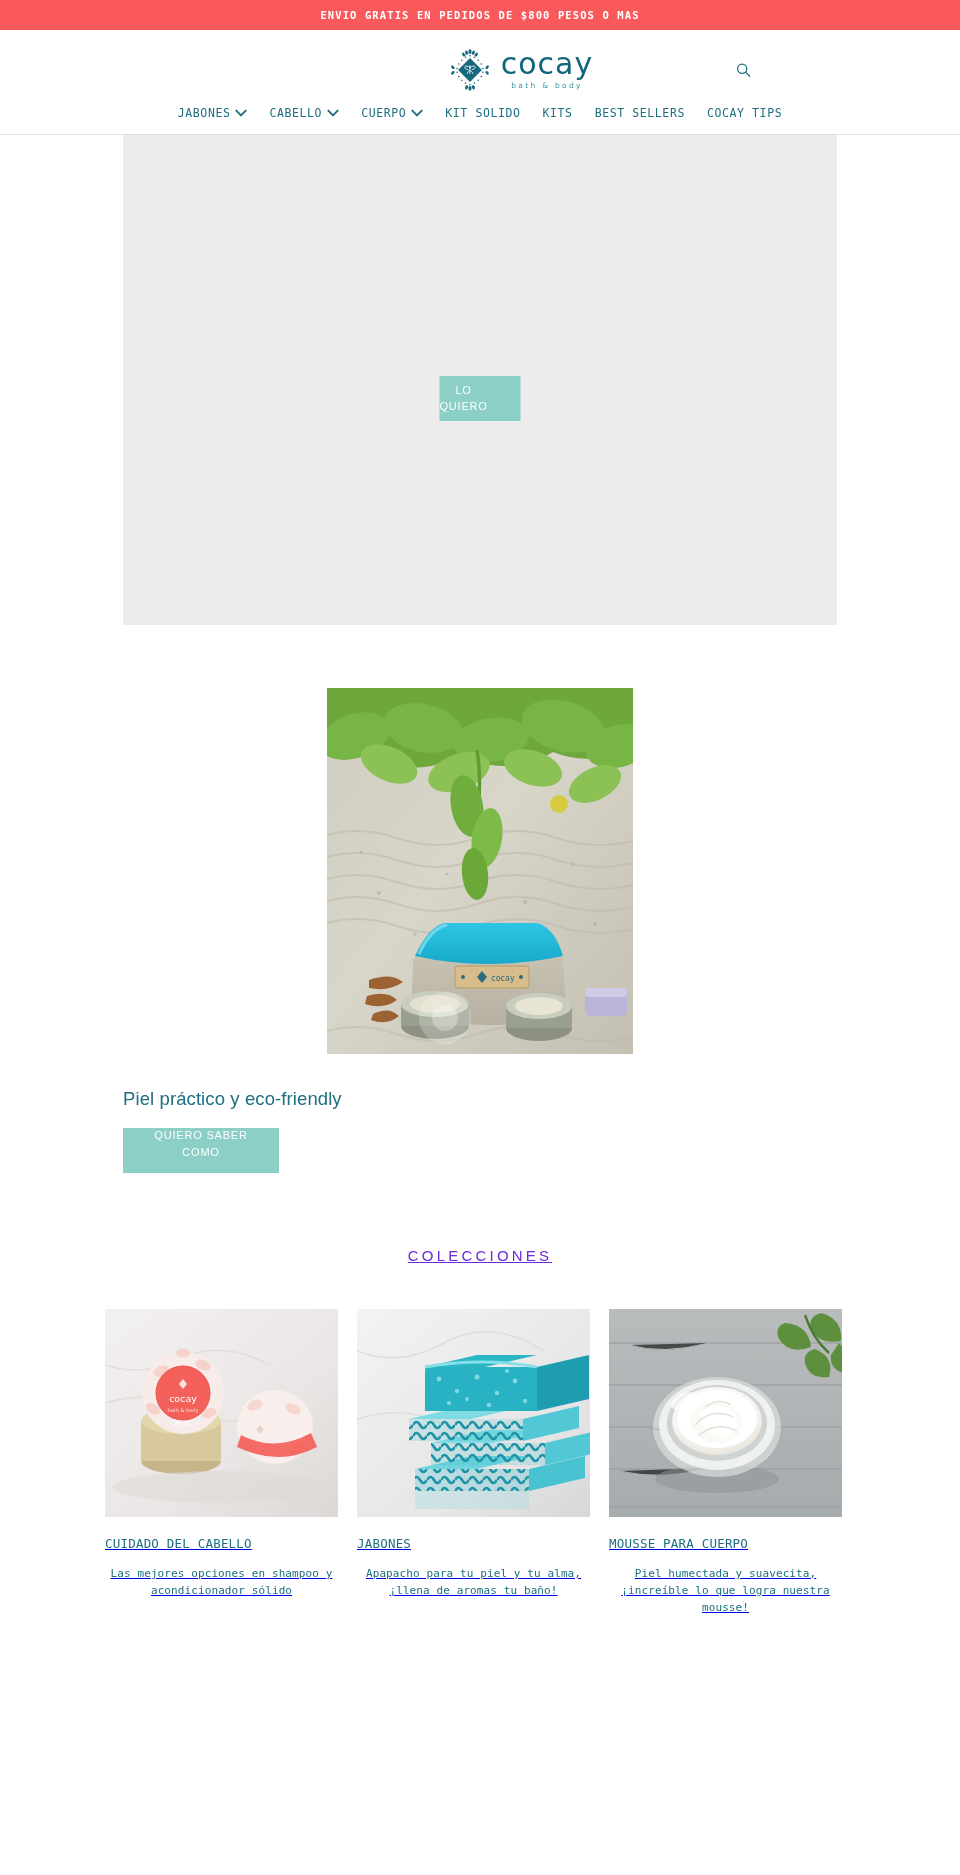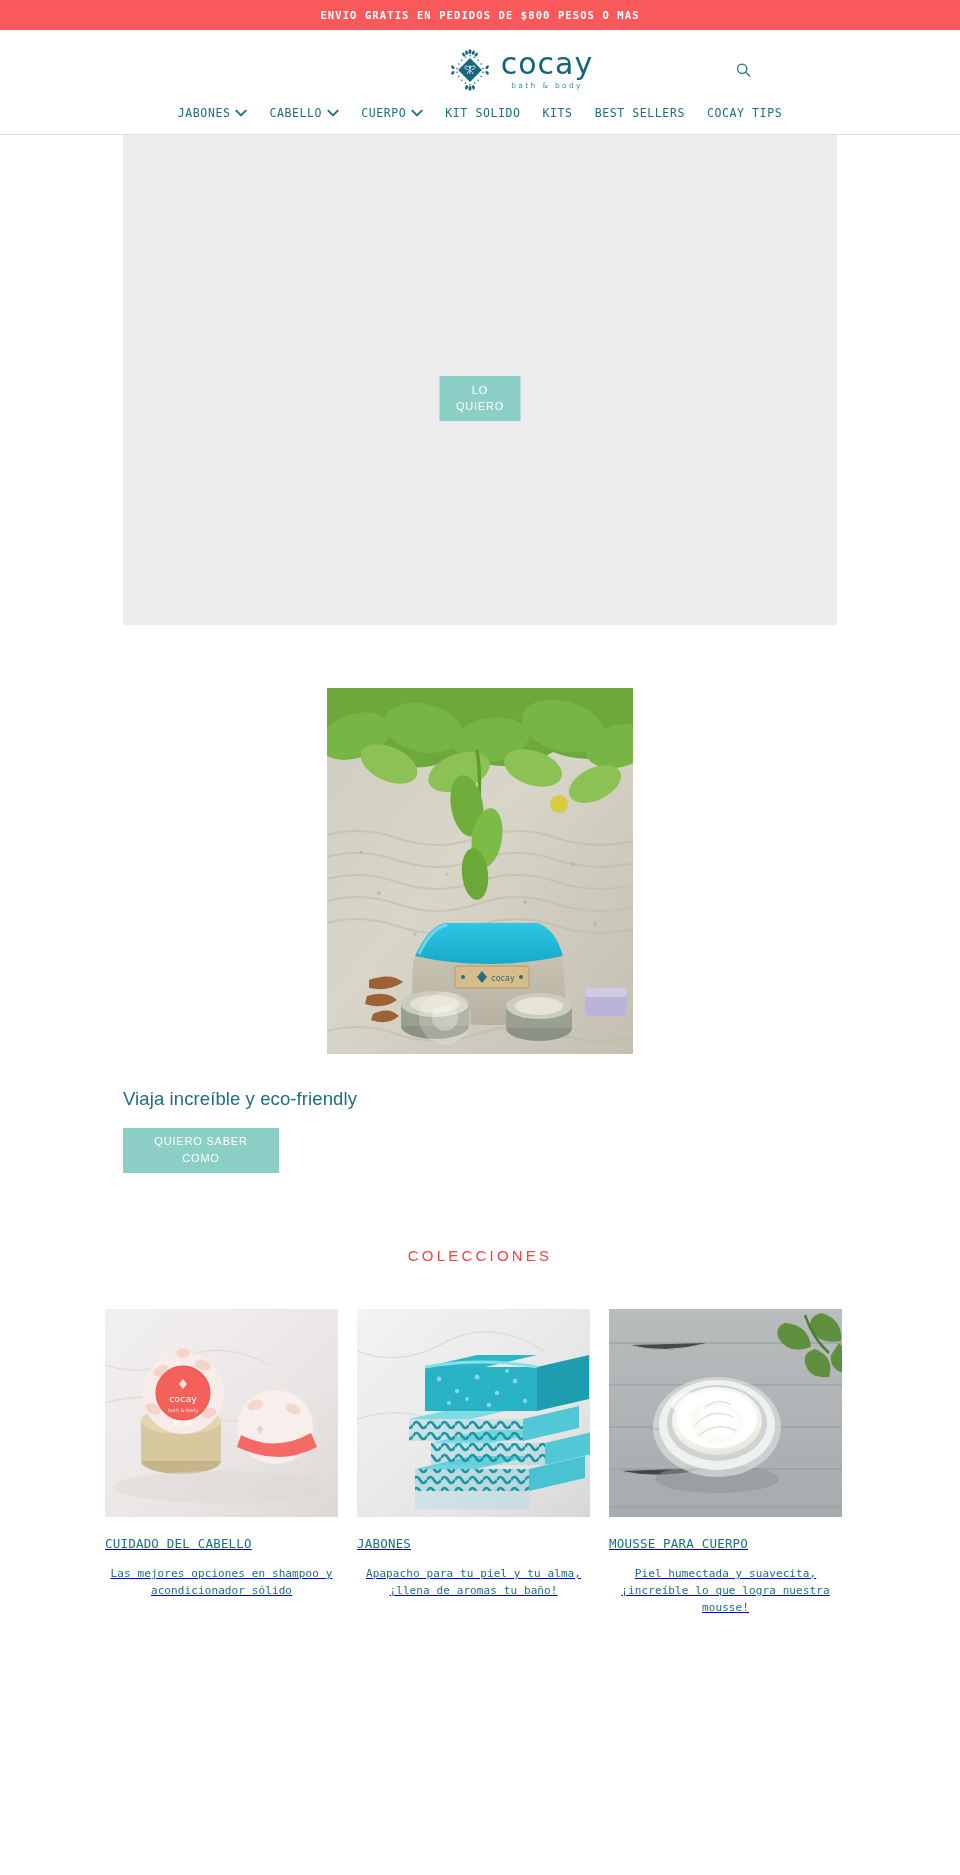--- a/index.html
+++ b/index.html
@@ -117,21 +117,20 @@
   }
   .hero-inner {
     position: absolute;
     left: 50%;
     top: 241px;
     transform: translateX(-50%);
   }
   .btn {
     display: flex;
     align-items: center;
-    justify-content: center;
     text-align: center;
     background: #8ccfc6;
     color: #ffffff;
     border: none;
     cursor: pointer;
     font-family: "Liberation Sans", sans-serif;
     letter-spacing: 0.8px;
     line-height: 1.45;
   }
   .btn-hero {
@@ -172,24 +171,25 @@
   }
   .btn-feature span { display: block; }
 
   
   .collections {
     margin-top: 74px;
     padding: 0 105px;
   }
   .section-title {
     text-align: center;
-    color: #ef4444;
+    color: #6d28d9;
     font-size: 15px;
     font-weight: 400;
     letter-spacing: 3.2px;
+    text-decoration: underline;
   }
 
   .card-grid {
     display: flex;
     gap: 19px;
     margin-top: 45px;
   }
   .card { width: 233px; }
   .card-media {
     width: 233px;
@@ -443,21 +443,21 @@
 
         <rect x="258" y="300" width="42" height="28" rx="5" fill="#b9b4d8"></rect>
         <rect x="258" y="300" width="42" height="9" rx="4" fill="#cfcbe6"></rect>
       </g>
 
       <circle cx="118" cy="330" r="26" fill="#ffffff" opacity=".22"></circle>
       <circle cx="118" cy="330" r="13" fill="#ffffff" opacity=".3"></circle>
     </svg>
   </div>
 
-  <h2 class="feature-title">Viaja increíble y eco-friendly</h2>
+  <h2 class="feature-title">Piel práctico y eco-friendly</h2>
 
   <button class="btn btn-feature">
     <span>QUIERO SABER</span>
     <span>COMO</span>
   </button>
 </section>
 
 <section class="collections">
 
   <h2 class="section-title">COLECCIONES</h2>

